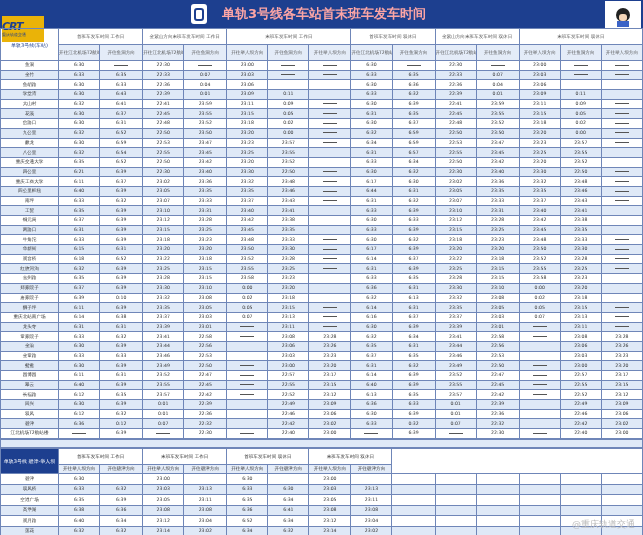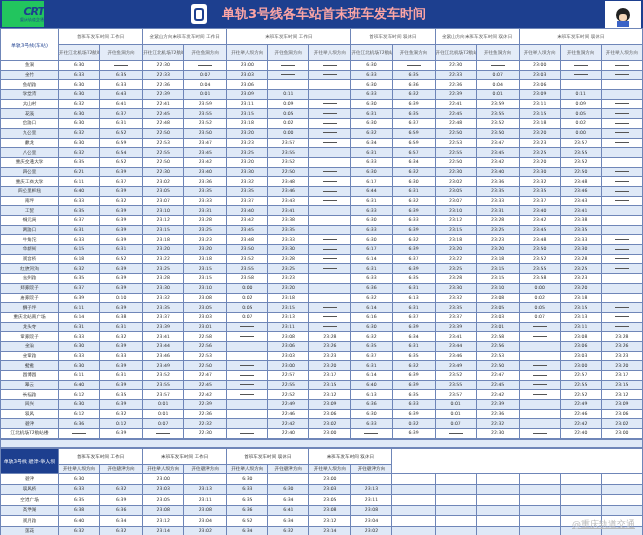--- a/index.html
+++ b/index.html
@@ -1,18 +1,18 @@
 <!DOCTYPE html>
 <html><head>
 <meta charset="utf-8">
 <style>
   * { box-sizing: border-box; margin: 0; padding: 0; }
   body { width: 643px; height: 535px; background: #ffffff; font-family: "DejaVu Sans", sans-serif; overflow: hidden; position: relative; }
   .banner { position: absolute; left: 0; top: 0; width: 643px; height: 28px; background: #1d3f8f; }
-  .logo { position: absolute; left: 2px; top: 1px; width: 42px; height: 26px; background: #22c55e; display: flex; flex-direction: column; align-items: flex-end; justify-content: center; }
+  .logo { position: absolute; left: 2px; top: 16px; width: 42px; height: 26px; background: #eab308; display: flex; flex-direction: column; align-items: flex-start; justify-content: center; }
   .logo .mark { font-style: italic; font-weight: bold; color: #1d3f8f; font-size: 11px; letter-spacing: -1px; line-height: 11px; }
   .logo .sub { font-size: 4px; color: #1d3f8f; line-height: 6px; }
   .banner-icon { position: absolute; left: 191px; top: 4px; width: 16px; height: 20px; background: #fff; border-radius: 3px; display: flex; align-items: center; justify-content: center; }
   .banner-icon .train { width: 10px; height: 13px; border: 2px solid #1d3f8f; border-radius: 3px; }
   .title { position: absolute; left: 222px; top: 4px; color: #fca5a5; font-size: 13px; font-weight: bold; line-height: 20px; }
   .avatar { position: absolute; right: 2px; top: 1px; width: 36px; height: 27px; background: #fff; display: flex; align-items: center; justify-content: center; }
   .avatar .head { width: 14px; height: 14px; border-radius: 50%; background: #222; position: relative; }
   .avatar .head::after { content: ""; position: absolute; left: 3px; top: 6px; width: 8px; height: 7px; background: #f5d6b8; border-radius: 3px; }
   .avatar .body { position: absolute; bottom: 1px; width: 12px; height: 6px; background: #3b63c7; }
 
@@ -27,21 +27,21 @@
   .dash::before { content: ""; display: inline-block; width: 14px; height: 1px; background: #555; vertical-align: middle; }
 
   .spacer { position: absolute; left: 0; top: 439px; width: 643px; height: 9px; background: #dfe9f7; border: 1px solid #6f86b8; }
   table.bt { position: absolute; left: 0; top: 448px; width: 643px; border-collapse: collapse; table-layout: fixed; }
   table.bt td, table.bt th { border: 1px solid #6f86b8; font-size: 4.6px; text-align: center; color: #333; font-weight: normal; white-space: nowrap; overflow: hidden; line-height: 6px; padding: 0; }
   table.bt .bh th { height: 16px; }
   table.bt .bs th { height: 9px; background: #e4ecf8; }
   table.bt .stn-head2 { background: #1d3f8f; color: #fff; font-size: 5px; }
   table.bt tr.r td { height: 10.5px; }
   table.bt tr.r:nth-child(even) td { background: #dfe9f7; }
-  .watermark { position: absolute; right: 8px; bottom: 4px; font-size: 9px; color: #bbb; text-decoration: underline; }
+  .watermark { position: absolute; right: 8px; bottom: 4px; font-size: 9px; color: #bbb; }
 </style>
 </head>
 <body>
 
 <div class="banner">
   <div class="logo">
     <span class="mark">CRT</span>
     <span class="sub">重庆轨道交通</span>
   </div>
   <div class="banner-icon">

